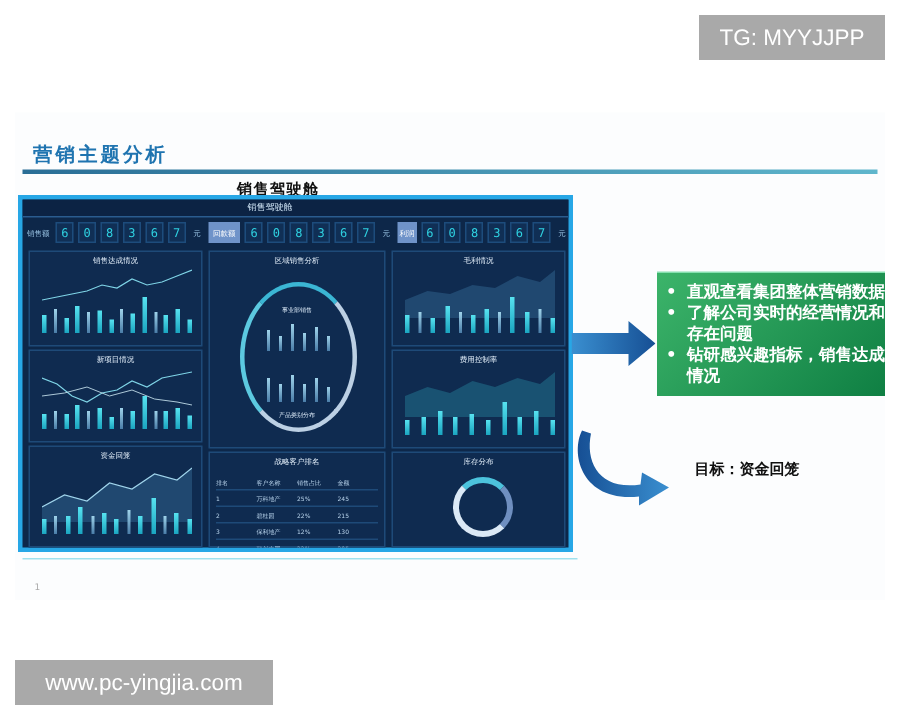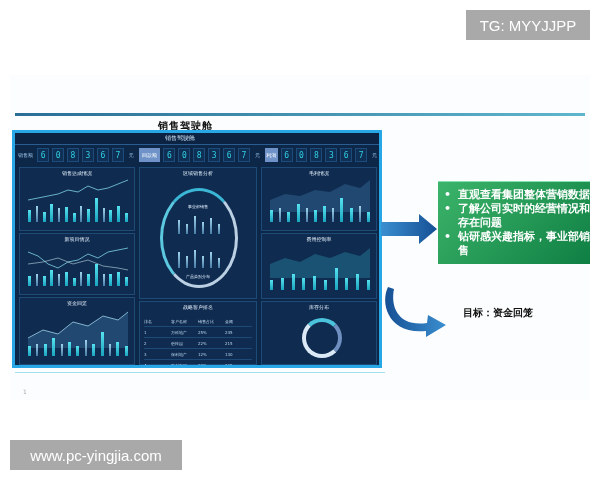--- a/index.html
+++ b/index.html
@@ -36,20 +36,21 @@
   .goal { position: absolute; left: 463px; top: 306px; font-size: 10px; font-weight: bold; color: #111; }
   .page-num { position: absolute; left: 13px; top: 313px; font-size: 6px; color: #aaa; }
   .bottom-rule { position: absolute; left: 5px; top: 297px; width: 370px; height: 1px; background: #9fe2ee; }
 </style>
 </head>
 <body>
 
 <div class="watermark-top">TG: MYYJJPP</div>
 
 <div class="slide">
+  <div class="slide-title">营销主题分析</div>
   <div class="title-rule"></div>
   <div class="dash-caption">销售驾驶舱</div>
 
   <div class="dash">
     <div class="dash-top">
       <span class="dt-label">销售驾驶舱</span>
     </div>
 
     <div class="counter-row">
       <span class="cr-label">销售额</span>
@@ -267,21 +268,21 @@
   <div class="gitem">
       <span class="dot">•</span>
       <span>直观查看集团整体营销数据</span>
     </div>
   <div class="gitem">
       <span class="dot">•</span>
       <span>了解公司实时的经营情况和存在问题</span>
     </div>
   <div class="gitem">
       <span class="dot">•</span>
-      <span>钻研感兴趣指标，事业部销售</span>
+      <span>钻研感兴趣指标，销售达成情况</span>
     </div>
 </div>
 
 <svg class="curve" width="70" height="60" viewBox="0 0 70 60">
   <defs>
       <linearGradient id="cg" x1="0" x2="1">
         <stop offset="0" stop-color="#164f94"></stop>
         <stop offset="1" stop-color="#3a8fd0"></stop>
       </linearGradient>
     </defs>

